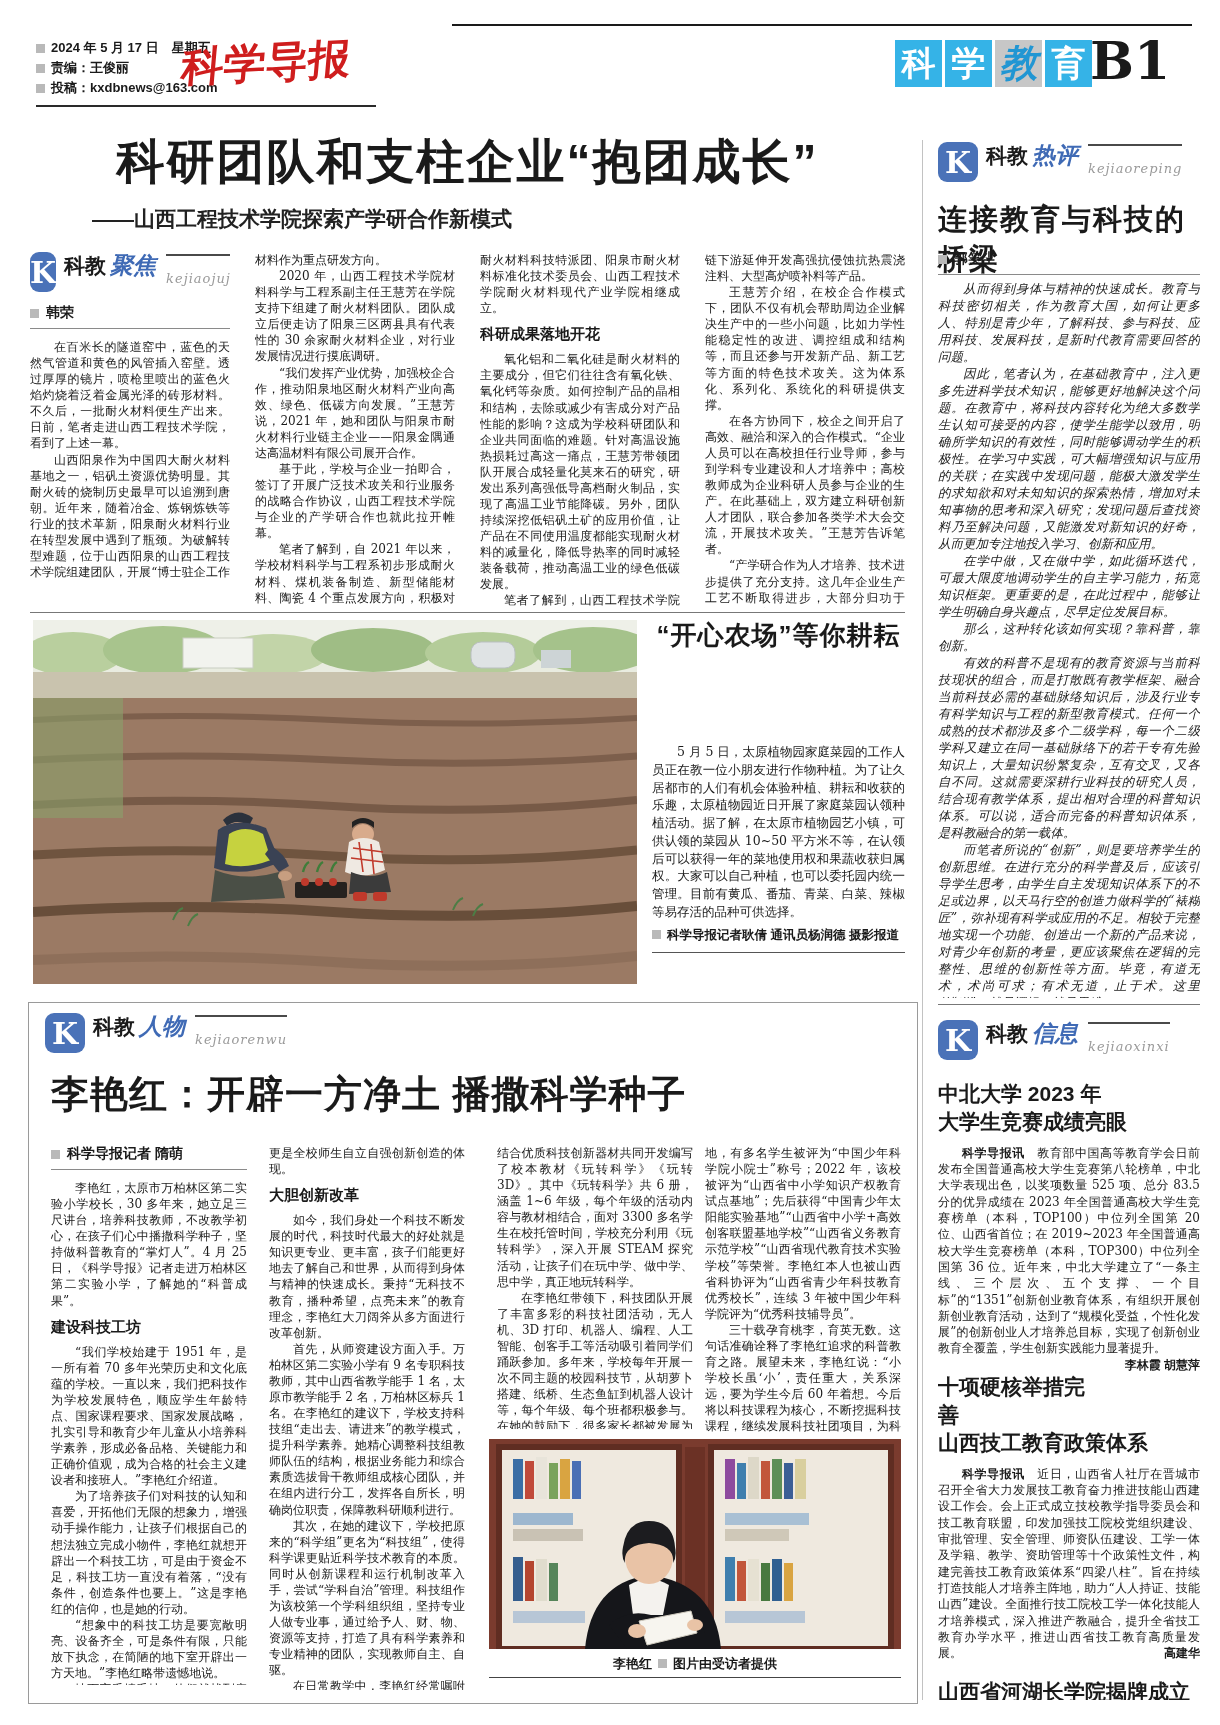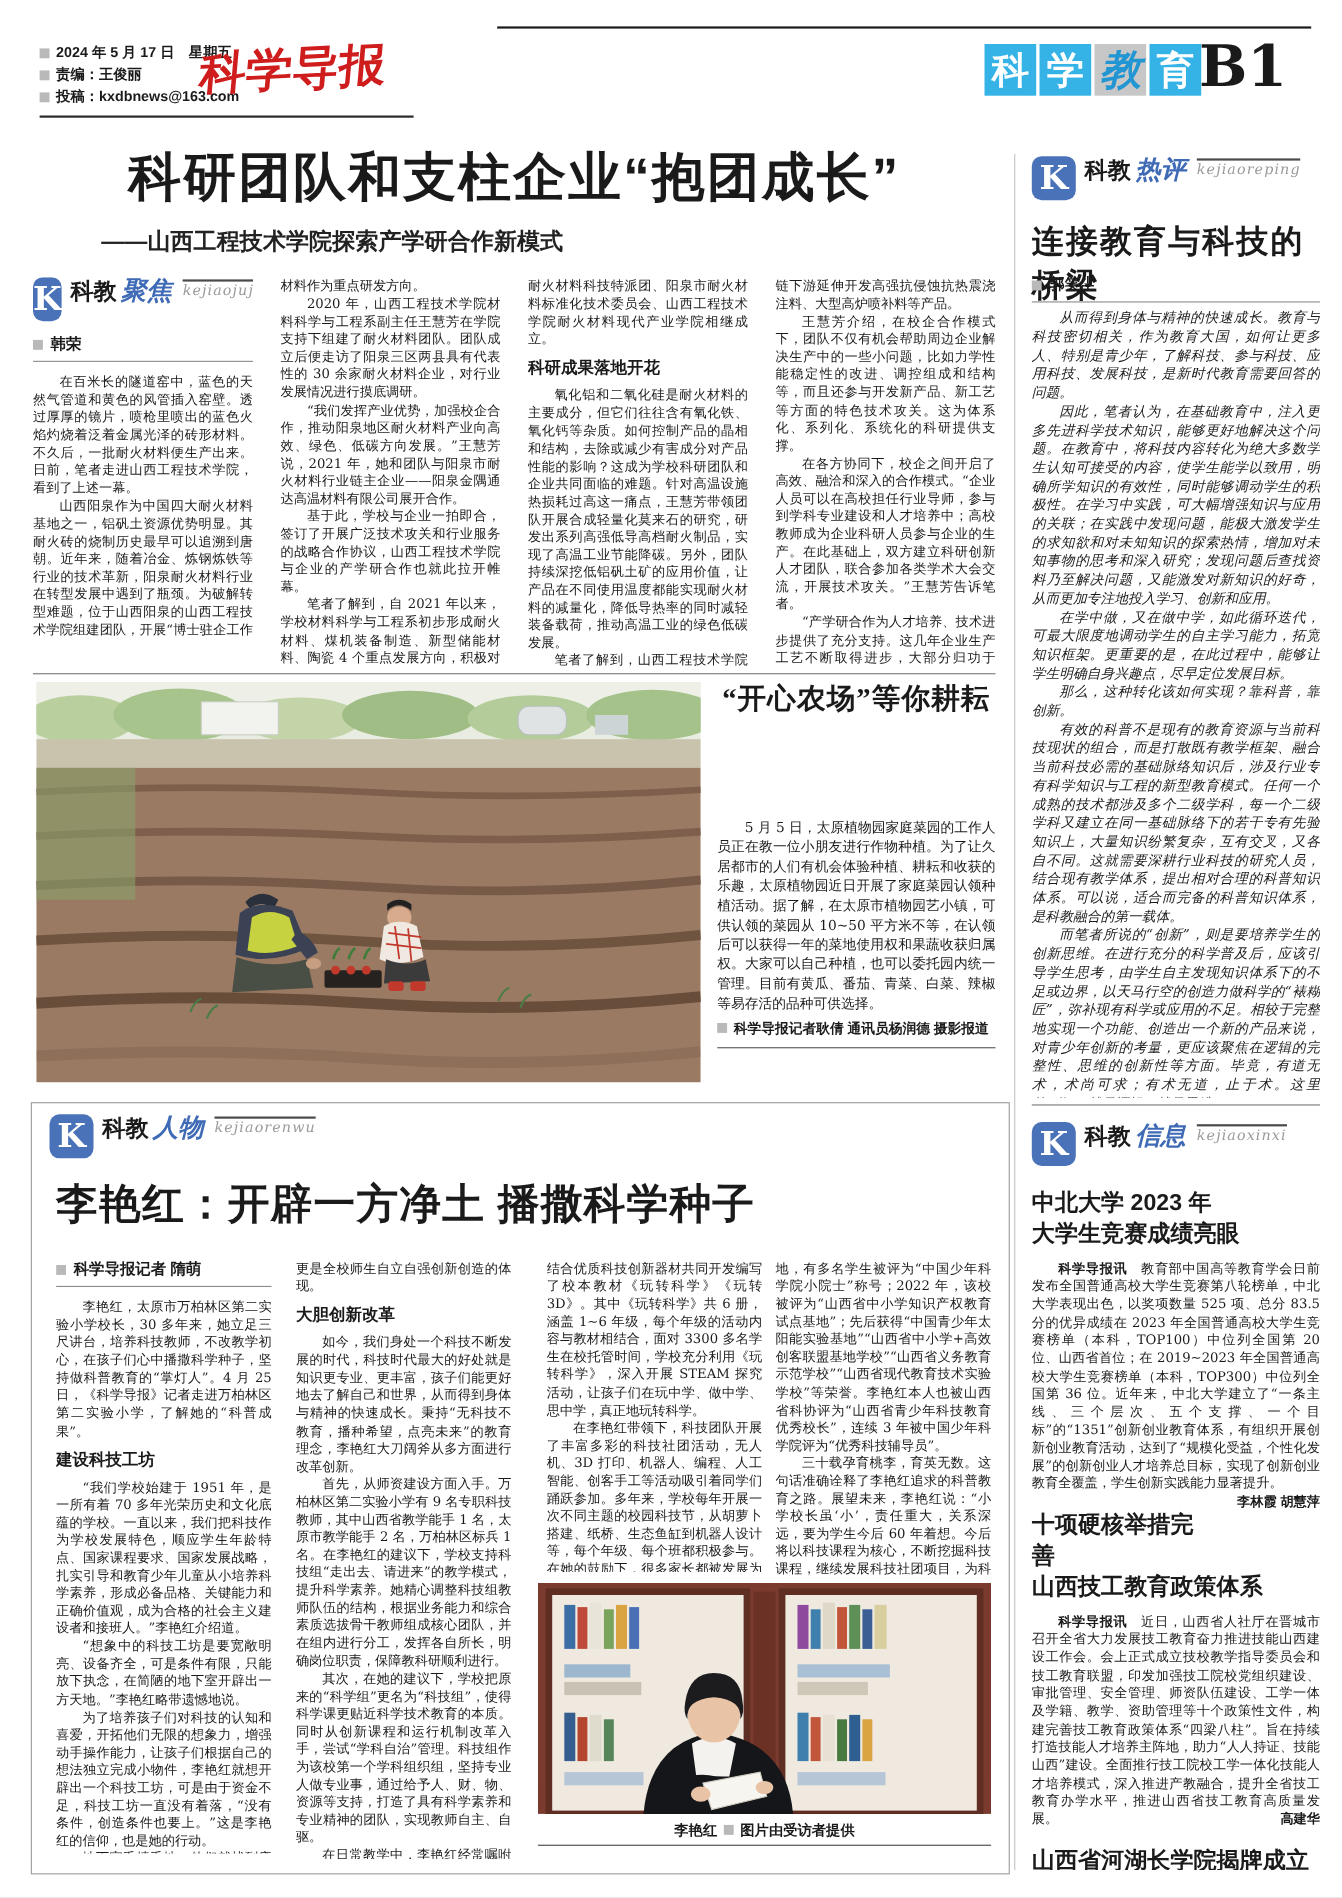--- a/index.html
+++ b/index.html
@@ -25,21 +25,21 @@
   
   .badge{display:flex;align-items:flex-start;gap:8px;}
   .badge-k{width:40px;height:40px;background:#4a72b8;border-radius:9px;color:#fff;font-weight:bold;
            font-size:30px;display:flex;align-items:center;justify-content:center;
            font-family:"DejaVu Serif",serif;}
   .badge-text{display:flex;flex-direction:row;gap:10px;}
   .badge-line1{font-size:21px;font-weight:bold;line-height:1.15;white-space:nowrap;
                font-family:"Liberation Sans",sans-serif;}
   .badge-script{color:#3f6ab5;font-style:italic;font-family:"DejaVu Serif",serif;font-size:23px;margin-left:4px;}
   .badge-pinyin{font-size:13px;color:#9a9a9a;font-style:italic;border-top:2px solid #4a4a4a;
-                margin-top:2px;padding-top:1px;letter-spacing:1px;font-family:"DejaVu Serif",serif;}
+                margin-top:2px;padding-top:15px;letter-spacing:1px;font-family:"DejaVu Serif",serif;}
 
   
   .byline{display:flex;align-items:center;gap:7px;border-bottom:1px solid #8a8a8a;padding-bottom:6px;}
   .byline-name{font-size:14px;font-weight:bold;font-family:"Liberation Sans",sans-serif;}
 
   
   .headline-main{left:30px;top:134px;width:875px;text-align:center;font-size:48px;font-weight:bold;
                  letter-spacing:2px;font-family:"Liberation Sans",sans-serif;line-height:1.15;}
   .subtitle-main{left:30px;top:205px;width:875px;padding-left:62px;box-sizing:border-box;font-size:21px;
                  font-weight:bold;font-family:"Liberation Sans",sans-serif;color:#222;}
@@ -47,21 +47,21 @@
   .para{margin:0;text-indent:2em;text-align:justify;font-size:12px;line-height:1.34;}
   .para.cont{text-indent:0;}
   .col-subhead{font-weight:bold;font-size:15px;margin:9px 0 7px;font-family:"Liberation Sans",sans-serif;}
   .lead{font-weight:bold;font-family:"Liberation Sans",sans-serif;}
   .para-author{float:right;font-weight:bold;font-family:"Liberation Sans",sans-serif;}
   .rule-h{border-top:1px solid #777;}
 
   
   .farm-text{left:652px;top:620px;width:253px;height:366px;}
   .farm-head{font-size:26px;font-weight:bold;text-align:center;letter-spacing:1px;
-             font-family:Liberation Serif, serif;line-height:1.2;}
+             font-family:Liberation Sans, sans-serif;line-height:1.2;}
   .farm-body{margin-top:92px;font-size:12.5px;line-height:1.42;text-align:justify;text-indent:2em;}
   .farm-credit{margin-top:6px;font-size:12.5px;font-weight:bold;border-bottom:1px solid #555;
                padding-bottom:8px;font-family:"Liberation Sans",sans-serif;display:flex;gap:6px;
                align-items:flex-start;}
   .farm-credit .gray-sq{margin-top:3px;}
 
   
   .vdivider{left:922px;top:140px;height:1560px;border-left:1px solid #c2c2c2;}
   .right-col{left:938px;top:140px;width:262px;height:1562px;}
   .headline-review{font-size:29px;font-weight:bold;letter-spacing:2px;font-family:"Liberation Sans",sans-serif;}
@@ -271,22 +271,22 @@
 
     <div class="abs col" style="left:22px;top:142px;width:196px;height:545px;">
       <div class="byline" style="margin-bottom:10px;">
         <span class="gray-sq"></span>
         <span class="byline-name">科学导报记者 隋萌</span>
       </div>
       <div class="col" style="height:505px;">
           <p class="para">李艳红，太原市万柏林区第二实验小学校长，30 多年来，她立足三尺讲台，培养科技教师，不改教学初心，在孩子们心中播撒科学种子，坚持做科普教育的“掌灯人”。4 月 25 日，《科学导报》记者走进万柏林区第二实验小学，了解她的“科普成果”。</p>
           <div class="col-subhead">建设科技工坊</div>
           <p class="para">“我们学校始建于 1951 年，是一所有着 70 多年光荣历史和文化底蕴的学校。一直以来，我们把科技作为学校发展特色，顺应学生年龄特点、国家课程要求、国家发展战略，扎实引导和教育少年儿童从小培养科学素养，形成必备品格、关键能力和正确价值观，成为合格的社会主义建设者和接班人。”李艳红介绍道。</p>
+          <p class="para">为了培养孩子们对科技的认知和喜爱，开拓他们无限的想象力，增强动手操作能力，让孩子们根据自己的想法独立完成小物件，李艳红就想开辟出一个科技工坊，可是由于资金不足，科技工坊一直没有着落，“没有条件，创造条件也要上。”这是李艳红的信仰，也是她的行动。</p>
           <p class="para">“想象中的科技工坊是要宽敞明亮、设备齐全，可是条件有限，只能放下执念，在简陋的地下室开辟出一方天地。”李艳红略带遗憾地说。</p>
-          <p class="para">为了培养孩子们对科技的认知和喜爱，开拓他们无限的想象力，增强动手操作能力，让孩子们根据自己的想法独立完成小物件，李艳红就想开辟出一个科技工坊，可是由于资金不足，科技工坊一直没有着落，“没有条件，创造条件也要上。”这是李艳红的信仰，也是她的行动。</p>
           <p class="para">地下室毛墙毛地，他们就找到废旧的地毯铺展开来；没有工作台，她就带领家人和老师一同自制；没有华丽的装饰，他们就用一个个奖牌、奖杯、作品展示装点……建成后的科技工坊看似简陋，却充满温馨、充满热情、充满沉甸甸的价值：动手制作在这里进行，无人机训练在这里进行，精致的科技作品在这里保存……这里既是科技阵地，也是精神家园，</p>
         </div>
     </div>
     <div class="abs col" style="left:240px;top:142px;width:196px;height:545px;">
         <p class="para cont">更是全校师生自立自强创新创造的体现。</p>
         <div class="col-subhead">大胆创新改革</div>
         <p class="para">如今，我们身处一个科技不断发展的时代，科技时代最大的好处就是知识更专业、更丰富，孩子们能更好地去了解自己和世界，从而得到身体与精神的快速成长。秉持“无科技不教育，播种希望，点亮未来”的教育理念，李艳红大刀阔斧从多方面进行改革创新。</p>
         <p class="para">首先，从师资建设方面入手。万柏林区第二实验小学有 9 名专职科技教师，其中山西省教学能手 1 名，太原市教学能手 2 名，万柏林区标兵 1 名。在李艳红的建议下，学校支持科技组“走出去、请进来”的教学模式，提升科学素养。她精心调整科技组教师队伍的结构，根据业务能力和综合素质选拔骨干教师组成核心团队，并在组内进行分工，发挥各自所长，明确岗位职责，保障教科研顺利进行。</p>
         <p class="para">其次，在她的建议下，学校把原来的“科学组”更名为“科技组”，使得科学课更贴近科学技术教育的本质。同时从创新课程和运行机制改革入手，尝试“学科自治”管理。科技组作为该校第一个学科组织组，坚持专业人做专业事，通过给予人、财、物、资源等支持，打造了具有科学素养和专业精神的团队，实现教师自主、自驱。</p>
         <p class="para">在日常教学中，李艳红经常嘱咐科技组的教师们站在学生核心素养的高度定位自己的学科价值，并鼓励教师以班级实际情况为基础自主创新。在她的带领下，教师们打开思路，充分发挥名师、骨干的引领作用，本着“名师引路，人人参与”的原则，通过“一课两上三讨论”和“一课多磨”的研课、磨课方式，共同创生出基本的学科模式和课堂模式。</p>

